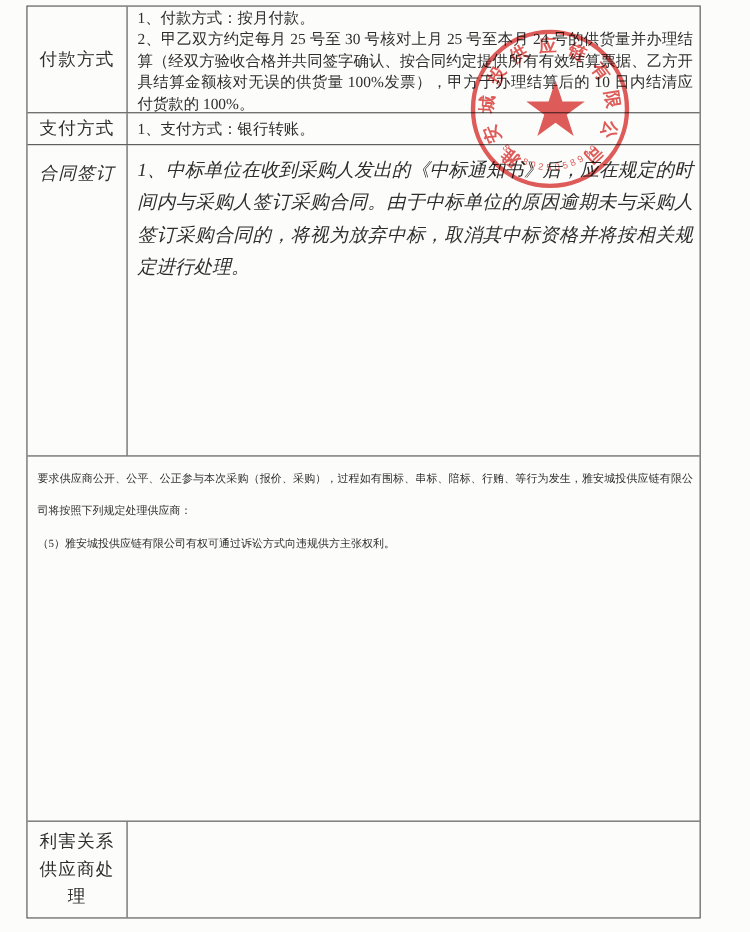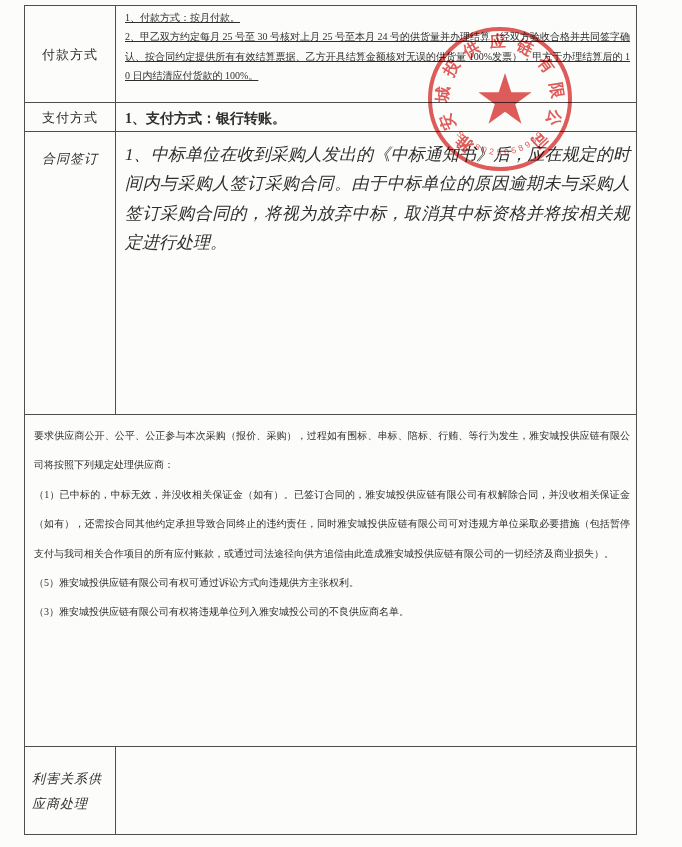--- a/index.html
+++ b/index.html
@@ -27,53 +27,54 @@
     box-sizing: border-box;
     display: flex;
     flex-direction: column;
     background: transparent;
   }
   .row {
     display: flex;
     box-sizing: border-box;
     border-bottom: 1px solid #4f4f4f;
   }
-  .row:last-child { border-bottom: none; font-style: italic; }
+  .row:last-child { border-bottom: none; }
   .row-1 { height: 97px; }
   .row-2 { height: 29px; }
   .row-3 { height: 283px; font-style: italic; }
   .row-4 { height: 332px; }
   .row-5 { flex: 1; }
   .cell-label {
     width: 91px;
     flex: 0 0 91px;
     box-sizing: border-box;
     border-right: 1px solid #4f4f4f;
     display: flex;
     align-items: center;
     justify-content: center;
-    font-size: 13px;
+    text-align: center;
+    font-size: 16px;
     letter-spacing: 1px;
     line-height: 25px;
     padding: 0 7px;
   }
   .row-3 .cell-label {
     align-items: flex-start;
     padding-top: 14px;
   }
   .cell-body {
     flex: 1;
     box-sizing: border-box;
     padding: 2px 6px 0 9px;
     text-align: justify;
     word-break: break-all;
   }
   .cell-body .para { margin: 0; }
-  .row-1 .cell-body { font-size: 10px; line-height: 19.4px; padding-top: 2px; text-decoration: underline; }
-  .row-2 .cell-body { font-size: 14px;   line-height: 27px; font-weight: bold;   }
+  .row-1 .cell-body { font-size: 14px; line-height: 19.4px; padding-top: 2px; }
+  .row-2 .cell-body { font-size: 14px;   line-height: 27px;   }
   .row-3 .cell-body { font-size: 17px; line-height: 29.4px; padding-top: 8px; }
   .row-4 .cell-body { font-size: 10px; line-height: 29.4px; padding-top: 6px; }
   .row-5 .cell-body { font-size: 14.3px; line-height: 29.4px; padding-top: 6px; }
 
   .seal {
     position: absolute;
     left: 425px;
     top: 25px;
     width: 150px;
     height: 150px;
@@ -112,23 +113,21 @@
     <div class="row row-3">
       <div class="cell-label">合同签订</div>
       <div class="cell-body">
           <p class="para">1、中标单位在收到采购人发出的《中标通知书》后，应在规定的时间内与采购人签订采购合同。由于中标单位的原因逾期未与采购人签订采购合同的，将视为放弃中标，取消其中标资格并将按相关规定进行处理。</p>
         </div>
     </div>
 
     <div class="row row-4">
       <div class="cell-body">
           <p class="para">要求供应商公开、公平、公正参与本次采购（报价、采购），过程如有围标、串标、陪标、行贿、等行为发生，雅安城投供应链有限公司将按照下列规定处理供应商：</p>
-          <p class="para">（1）已中标的，中标无效，并没收相关保证金（如有）。已签订合同的，雅安城投供应链有限公司有权解除合同，并没收相关保证金（如有），还需按合同其他约定承担导致合同终止的违约责任，同时雅安城投供应链有限公司可对违规方单位采取必要措施（包括暂停支付与我司相关合作项目的所有应付账款，或通过司法途径向供方追偿由此造成雅安城投供应链有限公司的一切经济及商业损失）。</p>
           <p class="para">（5）雅安城投供应链有限公司有权可通过诉讼方式向违规供方主张权利。</p>
-          <p class="para">（3）雅安城投供应链有限公司有权将违规单位列入雅安城投公司的不良供应商名单。</p>
         </div>
     </div>
 
     <div class="row row-5">
       <div class="cell-label">利害关系供应商处理</div>
     </div>
 
   </div>
 
   <svg class="seal" viewBox="0 0 150 150" aria-hidden="true">

